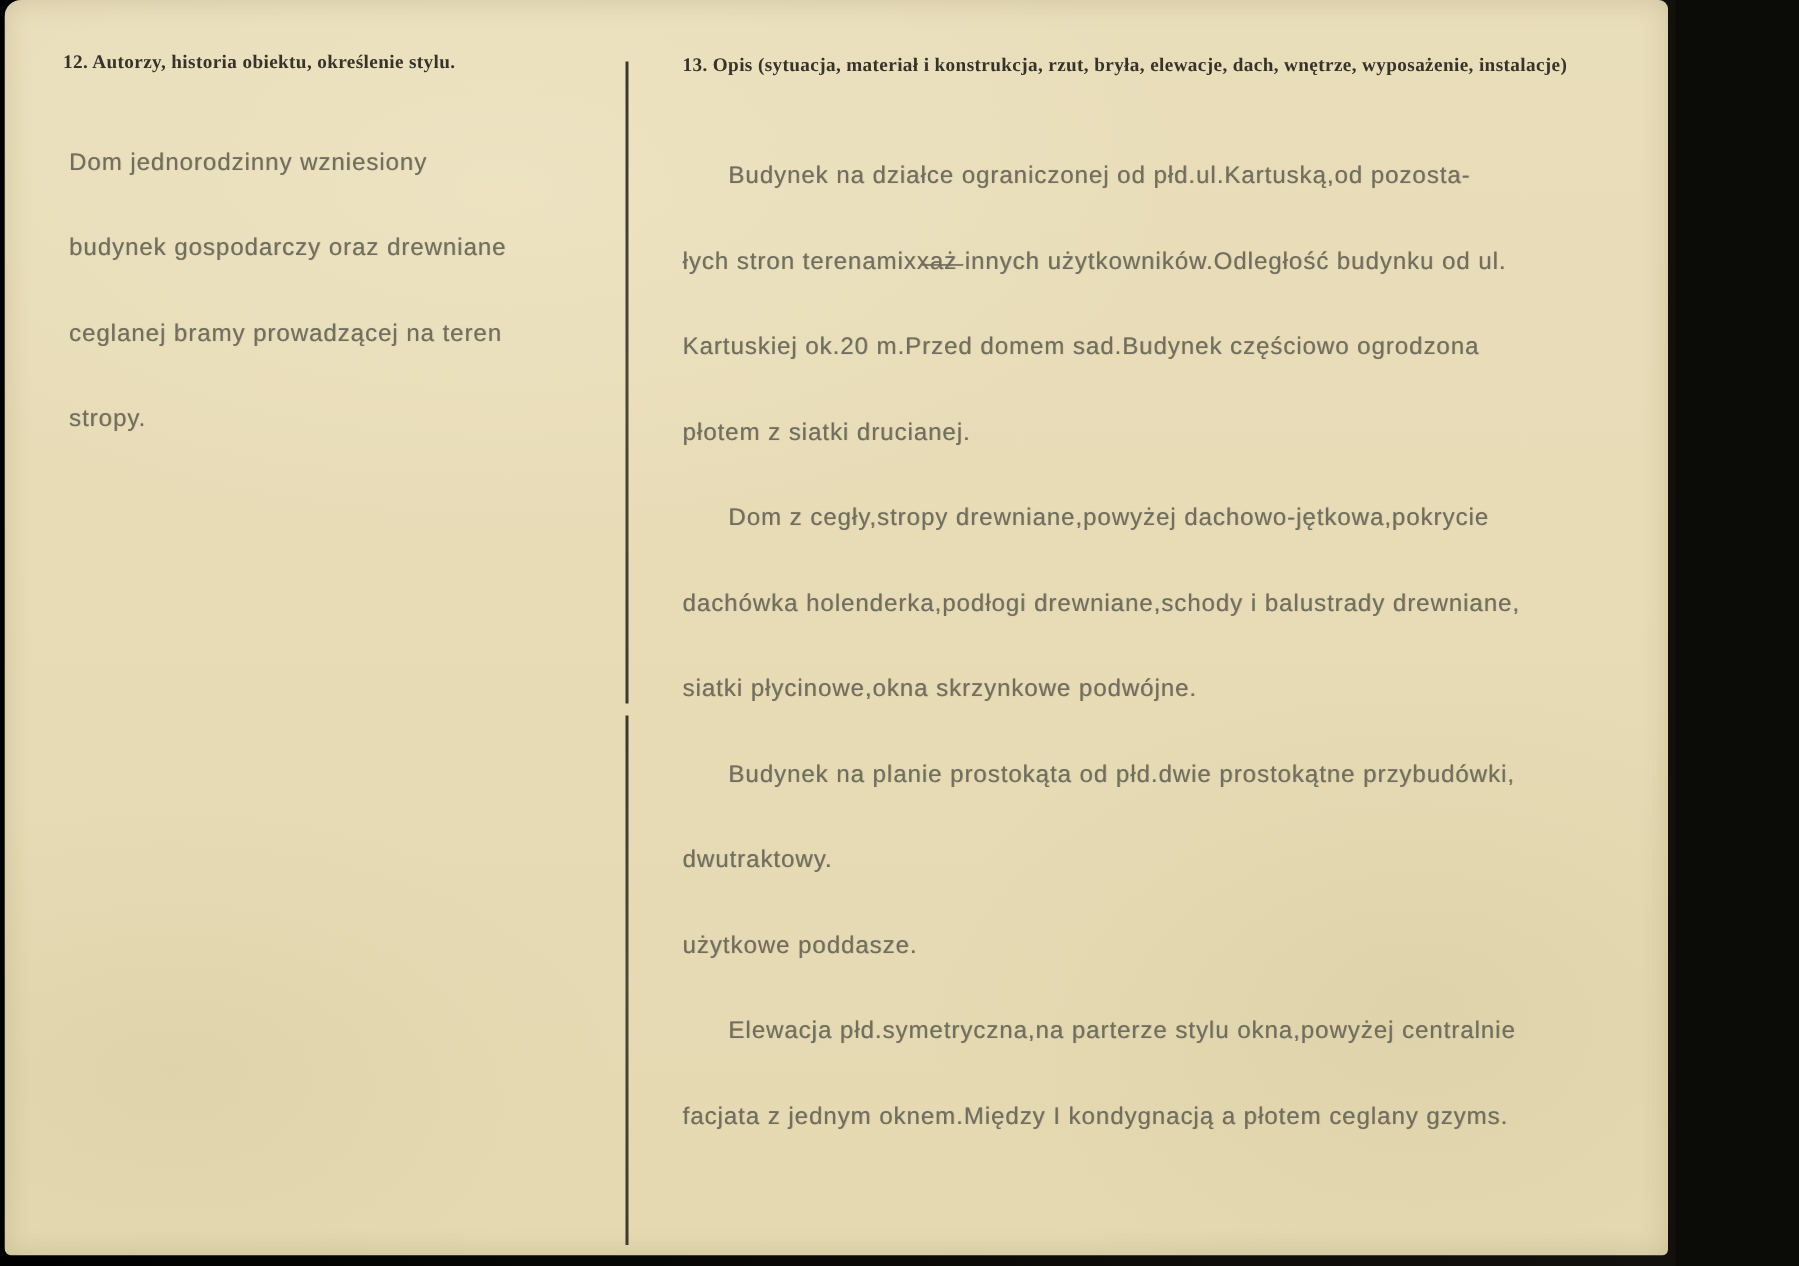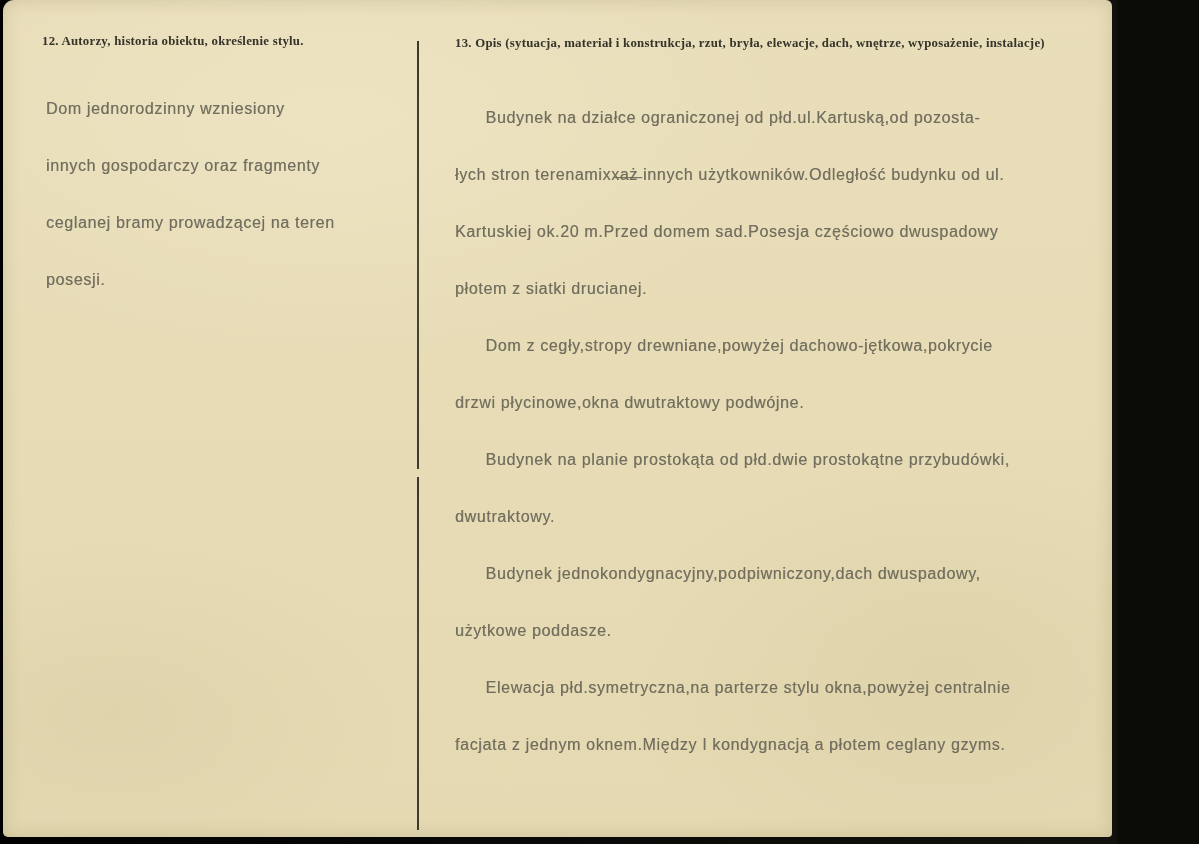--- a/index.html
+++ b/index.html
@@ -59,43 +59,43 @@
 </head>
 <body>
 
 <div class="scan-frame">
   <div class="paper">
 
     <div>
       <div class="serif-heading" style="left:39px; top:34px;">12. Autorzy, historia obiektu, określenie stylu.</div>
       <div class="typed-block" style="left:43px; top:61px;">
         <div class="typed-line">Dom jednorodzinny wzniesiony</div>
-        <div class="typed-line">innych gospodarczy oraz fragmenty</div>
+        <div class="typed-line">budynek gospodarczy oraz drewniane</div>
         <div class="typed-line">ceglanej bramy prowadzącej na teren</div>
-        <div class="typed-line">posesji.</div>
+        <div class="typed-line">stropy.</div>
       </div>
     </div>
 
     <div>
       <div class="divider-seg" style="left:414px; top:41px; height:428px;"></div>
       <div class="divider-seg" style="left:414px; top:477px; height:353px;"></div>
     </div>
 
     <div>
       <div class="serif-heading" style="left:452px; top:36px;font-family:Liberation Serif, serif;">13. Opis (sytuacja, materiał i konstrukcja, rzut, bryła, elewacje, dach, wnętrze, wyposażenie, instalacje)</div>
       <div class="typed-block" style="left:452px; top:70px;">
         <div class="typed-line">      Budynek na działce ograniczonej od płd.ul.Kartuską,od pozosta-</div>
         <div class="typed-line">łych stron terenamixx̶a̶ż̶ innych użytkowników.Odległość budynku od ul.</div>
-        <div class="typed-line">Kartuskiej ok.20 m.Przed domem sad.Posesja częściowo dwuspadowy</div>
+        <div class="typed-line">Kartuskiej ok.20 m.Przed domem sad.Budynek częściowo ogrodzona</div>
         <div class="typed-line">płotem z siatki drucianej.</div>
         <div class="typed-line">      Dom z cegły,stropy drewniane,powyżej dachowo-jętkowa,pokrycie</div>
-        <div class="typed-line">drzwi płycinowe,okna dwutraktowy podwójne.</div>
+        <div class="typed-line">dachówka holenderka,podłogi drewniane,schody i balustrady drewniane,</div>
+        <div class="typed-line">siatki płycinowe,okna skrzynkowe podwójne.</div>
         <div class="typed-line">      Budynek na planie prostokąta od płd.dwie prostokątne przybudówki,</div>
         <div class="typed-line">dwutraktowy.</div>
-        <div class="typed-line">      Budynek jednokondygnacyjny,podpiwniczony,dach dwuspadowy,</div>
         <div class="typed-line">użytkowe poddasze.</div>
         <div class="typed-line">      Elewacja płd.symetryczna,na parterze stylu okna,powyżej centralnie</div>
         <div class="typed-line">facjata z jednym oknem.Między I kondygnacją a płotem ceglany gzyms.</div>
         
         
         
         
         
         
         

